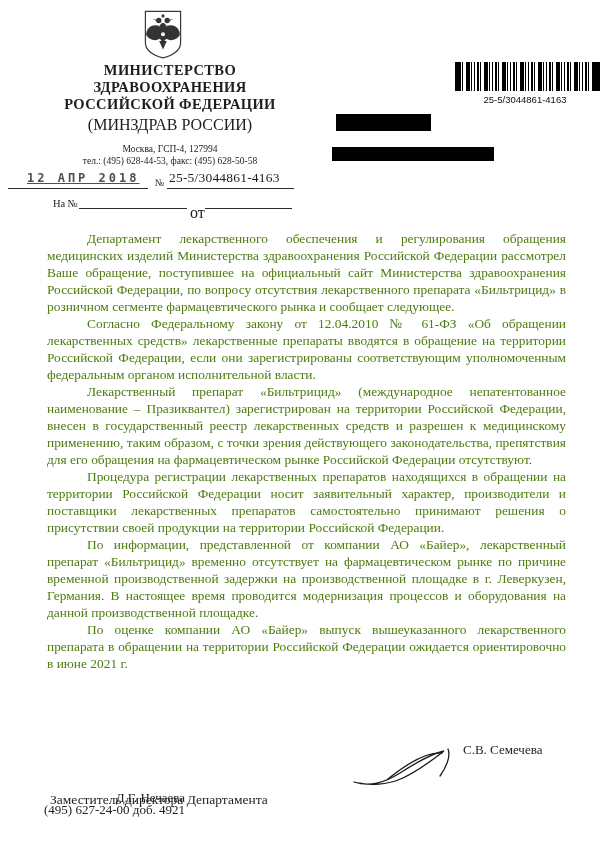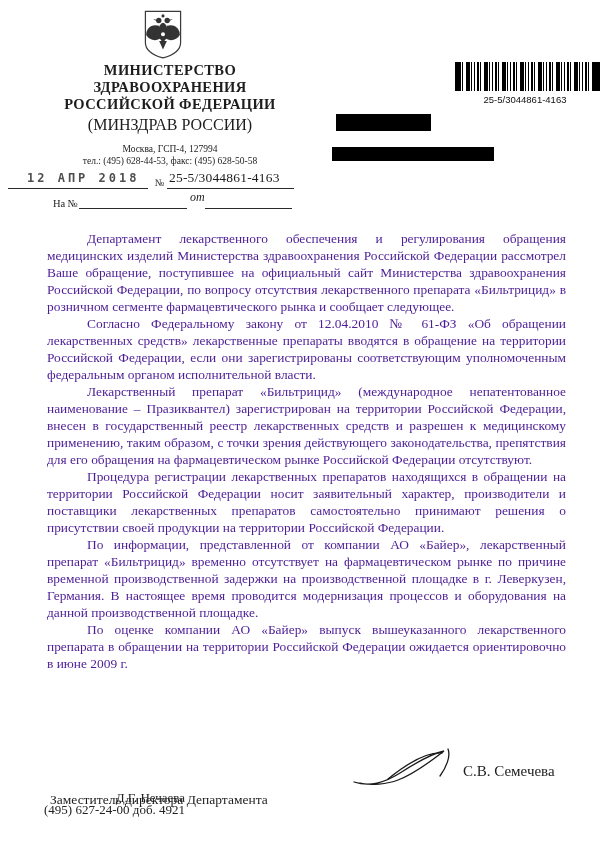--- a/index.html
+++ b/index.html
@@ -9,56 +9,56 @@
   }
   
   .emblem { position:absolute; left:140px; top:9px; width:46px; height:52px; }
   .ministry-block { position:absolute; left:18px; top:62px; width:304px; text-align:center; }
   .ministry-line { font-weight:bold; font-size:14.5px; line-height:17px; letter-spacing:0.4px; }
   .ministry-short { font-size:16px; margin-top:3px; }
   .contacts { font-size:9.5px; line-height:11.5px; margin-top:10px; color:#222; }
   .stamp-date {
     position:absolute; left:27px; top:171px;
     font-family:"DejaVu Sans Mono", monospace; font-weight:bold;
-    font-size:12px; letter-spacing:3px; color:#4f4f4f;
+    font-size:12px; letter-spacing:3px; color:#4f4f4f;text-decoration:underline;
   }
   .blank-line { position:absolute; height:0; border-bottom:1px solid #2a2a2a; }
   .ln-date { left:8px;  top:188px; width:140px; }
   .ln-num  { left:167px; top:188px; width:127px; }
   .ln-ref1 { left:79px;  top:208px; width:108px; }
   .ln-ref2 { left:205px; top:208px; width:87px; }
   .num-sign { position:absolute; left:155px; top:177px; font-size:10px; }
   .out-number { position:absolute; left:169px; top:170px; font-size:13.5px; letter-spacing:0.2px; }
   .ref-label { position:absolute; left:53px; top:198px; font-size:10.5px; }
-  .ref-from  { position:absolute; left:190px; top:190px; font-size:12px;font-style:italic; }
+  .ref-from  { position:absolute; left:190px; top:204px; font-size:16px; }
   
   .barcode {
     position:absolute; left:455px; top:62px; width:137px; height:29px;
     border-left:4px solid #000; border-right:4px solid #000;
     background:repeating-linear-gradient(90deg,
       #000 0 2px, #fff 2px 3px, #000 3px 4px, #fff 4px 7px,
       #000 7px 11px, #fff 11px 12px, #000 12px 13px, #fff 13px 15px,
       #000 15px 16px, #fff 16px 18px);
   }
   .barcode-label {
     position:absolute; left:450px; top:94px; width:150px; text-align:center;
     font-family:"Liberation Sans", sans-serif; font-size:9.5px; color:#111;
   }
   .redaction { position:absolute; background:#000; }
   .redact-1 { left:336px; top:114px; width:95px; height:17px; }
   .redact-2 { left:332px; top:147px; width:162px; height:14px; }
   
   .letter-body {
     position:absolute; left:47px; top:230px; width:519px;
-    font-size:13.4px; line-height:17px; text-align:justify; color:#4c1d95;
+    font-size:13.4px; line-height:17px; text-align:justify; color:#4d7c0f;
   }
   .letter-body p { margin:0; text-indent:40px; }
   
   .sig-title { position:absolute; left:50px;  top:792px; font-size:13.5px; }
-  .sig-name  { position:absolute; left:463px; top:763px; font-size:15px; }
+  .sig-name  { position:absolute; left:463px; top:742px; font-size:13px; }
   .sig-stroke { position:absolute; left:350px; top:746px; }
   .executor { position:absolute; left:44px; top:792px; font-size:13px; line-height:11.5px; color:#222;text-align:right; }
 </style>
 </head>
 <body>
 
 <div class="page">
 
   <svg class="emblem" viewBox="0 0 60 68" xmlns="http://www.w3.org/2000/svg">
     <path d="M7,3 H53 V44 C53,54 44,60 30,64 C16,60 7,54 7,44 Z" fill="none" stroke="#3a3a3a" stroke-width="1.6"></path>
@@ -103,21 +103,21 @@
 
   <div class="redaction redact-1"></div>
   <div class="redaction redact-2"></div>
 
   <div class="letter-body">
     <p>Департамент лекарственного обеспечения и регулирования обращения медицинских изделий Министерства здравоохранения Российской Федерации рассмотрел Ваше обращение, поступившее на официальный сайт Министерства здравоохранения Российской Федерации, по вопросу отсутствия лекарственного препарата «Бильтрицид» в розничном сегменте фармацевтического рынка и сообщает следующее.</p>
     <p>Согласно Федеральному закону от 12.04.2010 № 61-ФЗ «Об обращении лекарственных средств» лекарственные препараты вводятся в обращение на территории Российской Федерации, если они зарегистрированы соответствующим уполномоченным федеральным органом исполнительной власти.</p>
     <p>Лекарственный препарат «Бильтрицид» (международное непатентованное наименование – Празиквантел) зарегистрирован на территории Российской Федерации, внесен в государственный реестр лекарственных средств и разрешен к медицинскому применению, таким образом, с точки зрения действующего законодательства, препятствия для его обращения на фармацевтическом рынке Российской Федерации отсутствуют.</p>
     <p>Процедура регистрации лекарственных препаратов находящихся в обращении на территории Российской Федерации носит заявительный характер, производители и поставщики лекарственных препаратов самостоятельно принимают решения о присутствии своей продукции на территории Российской Федерации.</p>
     <p>По информации, представленной от компании АО «Байер», лекарственный препарат «Бильтрицид» временно отсутствует на фармацевтическом рынке по причине временной производственной задержки на производственной площадке в г. Леверкузен, Германия. В настоящее время проводится модернизация процессов и оборудования на данной производственной площадке.</p>
-    <p>По оценке компании АО «Байер» выпуск вышеуказанного лекарственного препарата в обращении на территории Российской Федерации ожидается ориентировочно в июне 2009 г.</p>
+    <p>По оценке компании АО «Байер» выпуск вышеуказанного лекарственного препарата в обращении на территории Российской Федерации ожидается ориентировочно в июне 2021 г.</p>
   </div>
 
   <div class="sig-title">Заместитель директора Департамента</div>
   <svg class="sig-stroke" width="115" height="44" viewBox="0 0 115 44" xmlns="http://www.w3.org/2000/svg">
     <g fill="none" stroke="#1a1a1a" stroke-width="1.3" stroke-linecap="round">
       <path d="M4,36 C20,41 34,37 50,27 C64,18 80,8 94,5 C80,16 64,28 48,34 C38,38 20,40 10,37"></path>
       <path d="M38,33 C54,20 76,6 92,7"></path>
       <path d="M98,3 C101,10 96,22 90,30"></path>
     </g>
   </svg>

